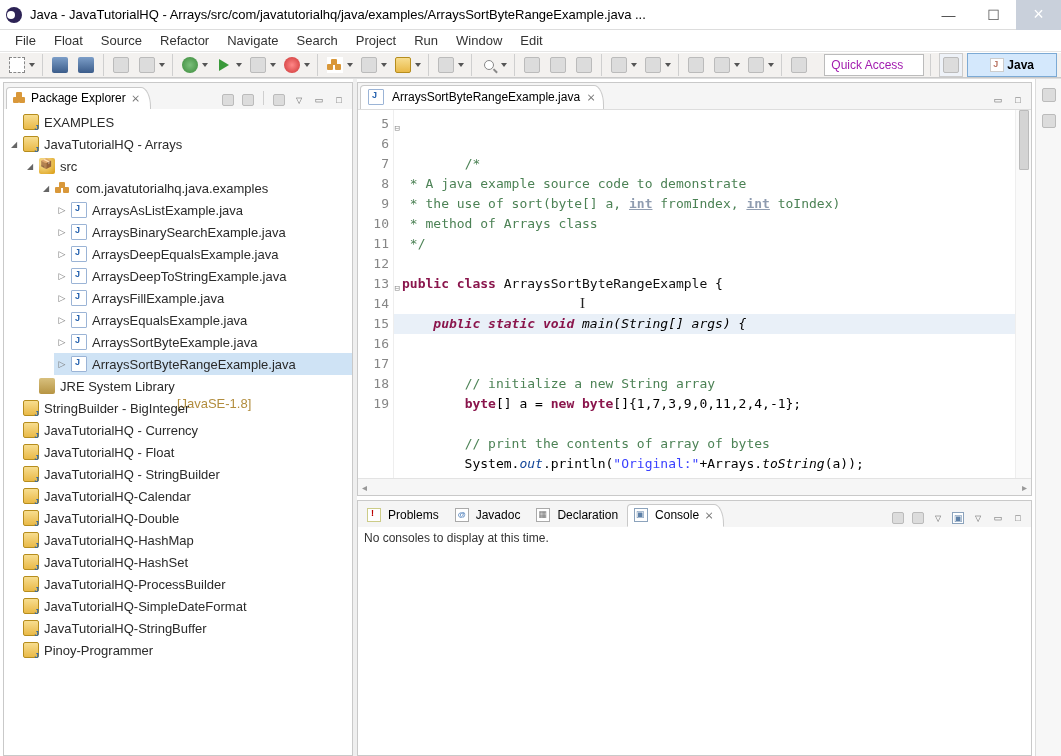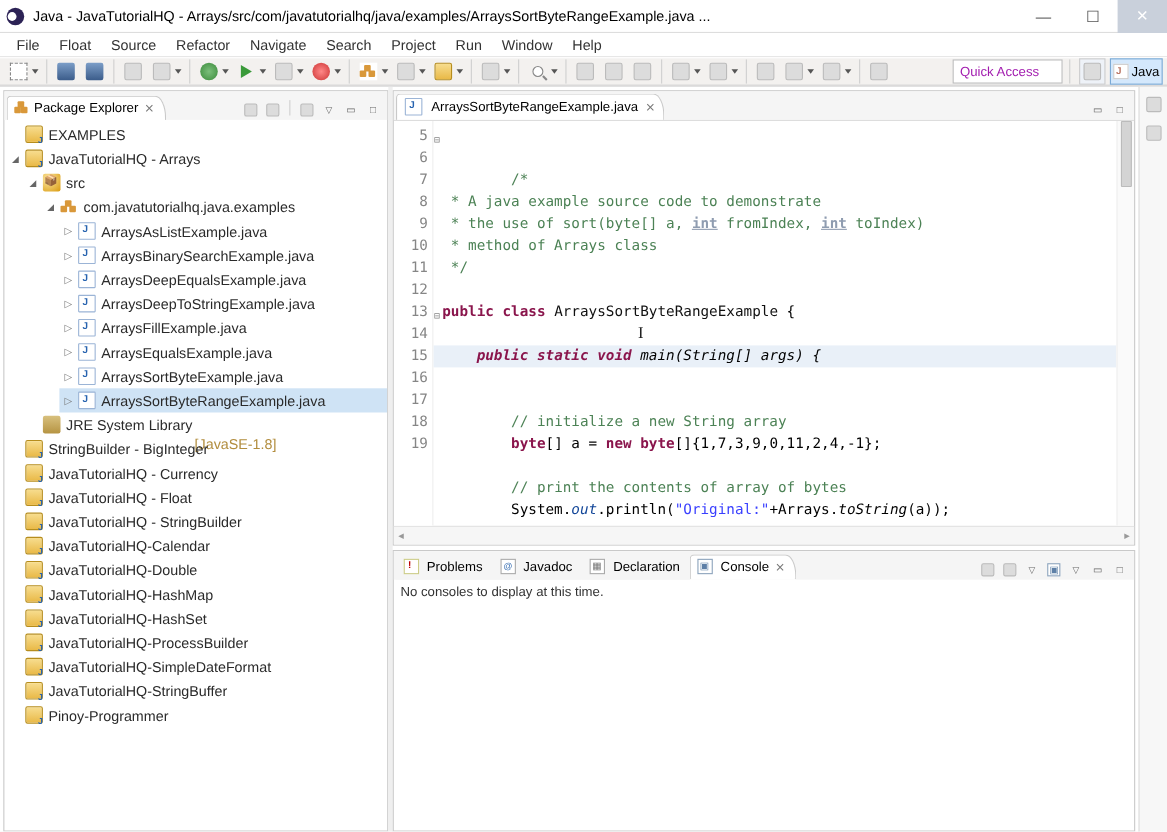--- a/index.html
+++ b/index.html
@@ -18,21 +18,21 @@
   
   .toolbar { background: #f3f1ef; height: 33px; border-top: 1px solid #fff; border-bottom: 1px solid #c9c9c9; display: flex; align-items: center; padding: 0 4px; gap: 0; }
   .tb-btn { width: 24px; height: 24px; display: flex; align-items: center; justify-content: center; margin: 0 1px; position: relative; }
   .tb-btn.dd::after { content: ""; border-left: 3px solid transparent; border-right: 3px solid transparent; border-top: 4px solid #555; position: absolute; right: -6px; top: 10px; }
   .tb-btn.dd { margin-right: 9px; }
   .tb-sep { width: 1px; height: 22px; background: #cfcfcf; margin: 0 4px; }
   .tb-icon { width: 16px; height: 16px; display: inline-block; }
   .quick-access { margin-left: auto; width: 100px; height: 22px; border: 1px solid #bbb; background: #fff; padding: 0 6px; display: flex; align-items: center; color: #a21caf; font-size: 12px; }
   .persp { width: 24px; height: 24px; border: 1px solid #ccc; background: #eef2f8; margin-left: 4px; display: flex; align-items: center; justify-content: center; }
   .persp.active { background: #d4e8fc; border-color: #7caad5; }
-  .persp-java { padding: 0 2px; width: auto; gap: 3px; font-size: 12px; }
+  .persp-java { padding: 0 22px; width: auto; gap: 3px; font-size: 12px; font-weight: bold; }
   .persp-java .ji { width: 14px; height: 14px; }
   
   .workbench { flex: 1; display: flex; background: #fff; border-top: 1px solid #dedede; }
   .sash { width: 4px; background: #efefef; cursor: ew-resize; }
   
   .left-pane { width: 350px; display: flex; flex-direction: column; border: 1px solid #c9c9c9; margin: 3px 0 3px 3px; background: #fff; }
   .view-tabbar { height: 26px; display: flex; align-items: flex-end; background: #f5f5f5; padding-left: 2px; position: relative; }
   .view-tab { background: #fff; border: 1px solid #c9c9c9; border-bottom: none; padding: 3px 8px 4px 6px; display: flex; align-items: center; gap: 4px; font-size: 12px; border-top-left-radius: 4px; border-top-right-radius: 10px 20px; }
   .view-tab .pe-icon { width: 14px; height: 14px; }
   .view-toolbar { margin-left: auto; display: flex; gap: 2px; padding-right: 4px; }
@@ -131,21 +131,21 @@
 <div class="menubar" id="menubar">
     <div class="menu-item">File</div>
     <div class="menu-item">Float</div>
     <div class="menu-item">Source</div>
     <div class="menu-item">Refactor</div>
     <div class="menu-item">Navigate</div>
     <div class="menu-item">Search</div>
     <div class="menu-item">Project</div>
     <div class="menu-item">Run</div>
     <div class="menu-item">Window</div>
-    <div class="menu-item">Help</div>
+    <div class="menu-item">Edit</div>
   </div>
 
 <div class="toolbar">
   <div class="tb-btn dd">
       <span class="tb-icon i-new"></span>
     </div>
   <div class="tb-sep"></div>
   <div class="tb-btn">
       <span class="tb-icon i-save"></span>
     </div>

